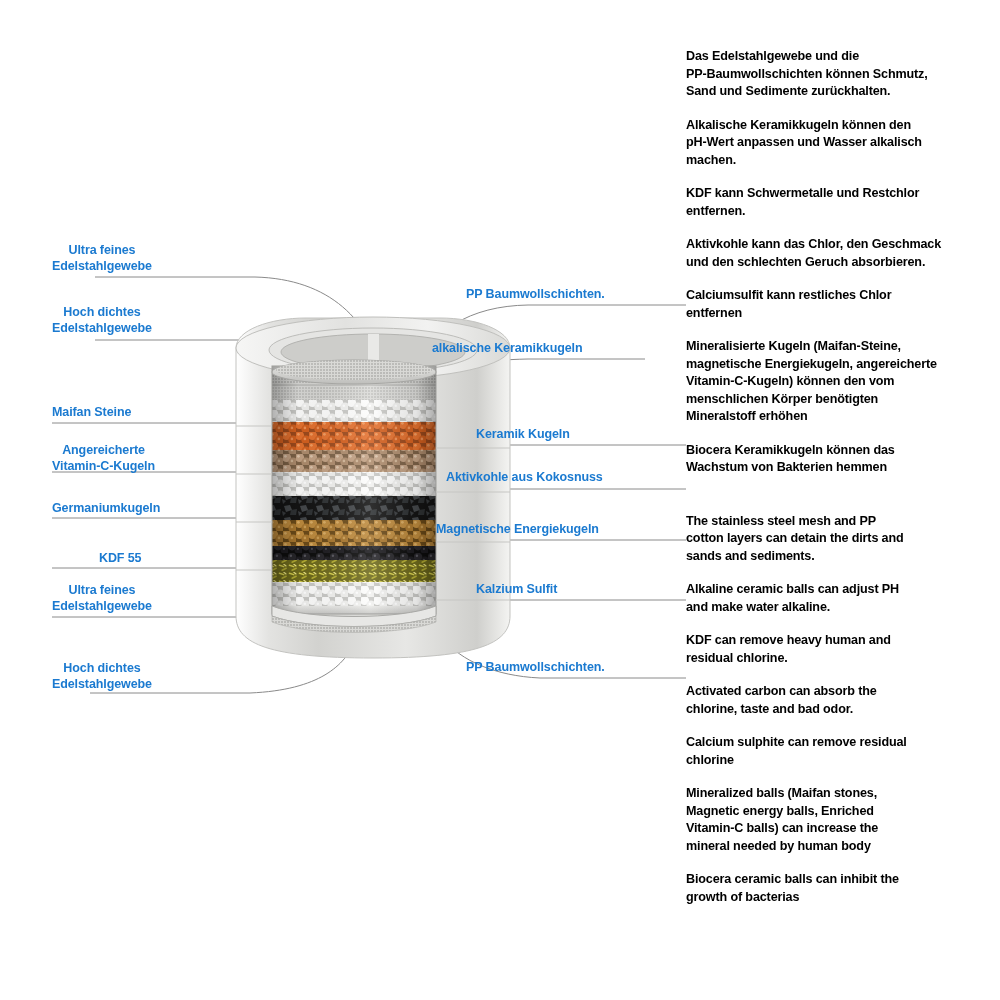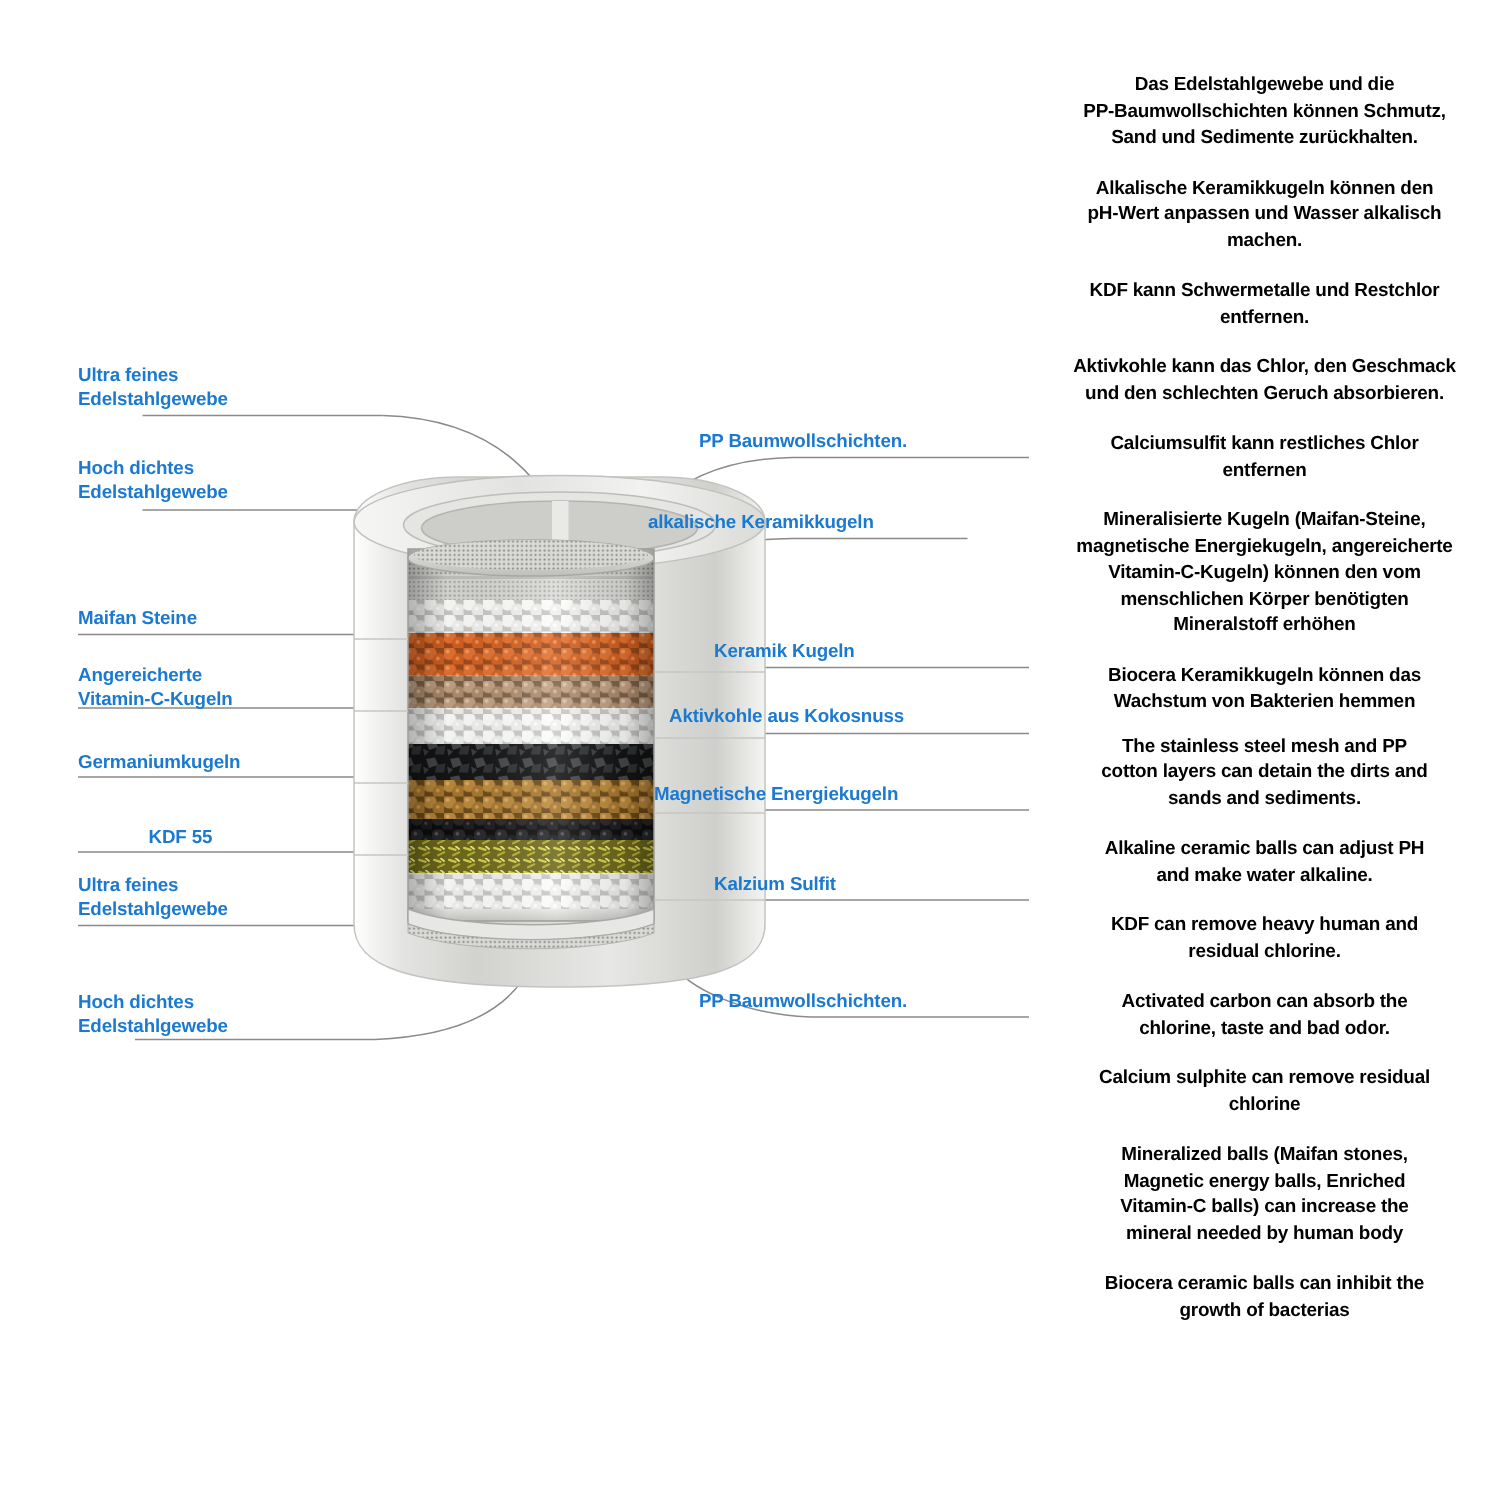--- a/index.html
+++ b/index.html
@@ -14,35 +14,34 @@
   
   .lbl {
     position: absolute;
     color: #1b7ad0;
     font-weight: bold;
     font-size: 12.5px;
     line-height: 15.5px;
     white-space: pre-line;
     letter-spacing: -0.1px;
   }
-  .lbl.left  { text-align: left; }
+  .lbl.left  { text-align: center; }
   .lbl.right { text-align: left; }
 
   
   #textcol {
     position: absolute;
     left: 686px; top: 48px;
     width: 314px;
   }
   .para {
     color: #000000;
     font-weight: bold;
     font-size: 12.6px;
     line-height: 17.5px;
-    text-align: center;
     margin-bottom: 16px;
     white-space: pre-line;
     letter-spacing: -0.15px;
   }
 
   
   #cartridge { position: absolute; left: 218px; top: 300px; width: 310px; height: 390px; }
   #svg-lines { position: absolute; left: 0; top: 0; width: 1000px; height: 1000px; pointer-events: none; }
 </style>
 </head>
@@ -242,21 +241,21 @@
 entfernen.</div>
     <div class="para">Aktivkohle kann das Chlor, den Geschmack
 und den schlechten Geruch absorbieren.</div>
     <div class="para">Calciumsulfit kann restliches Chlor
 entfernen</div>
     <div class="para">Mineralisierte Kugeln (Maifan-Steine,
 magnetische Energiekugeln, angereicherte
 Vitamin-C-Kugeln) können den vom
 menschlichen Körper benötigten
 Mineralstoff erhöhen</div>
-    <div class="para" style="margin-bottom:12px;">Biocera Keramikkugeln können das
+    <div class="para" style="margin-bottom:36px;">Biocera Keramikkugeln können das
 Wachstum von Bakterien hemmen</div>
 
     <div class="para">The stainless steel mesh and PP
 cotton layers can detain the dirts and
 sands and sediments.</div>
     <div class="para">Alkaline ceramic balls can adjust PH
 and make water alkaline.</div>
     <div class="para">KDF can remove heavy human and
 residual chlorine.</div>
     <div class="para">Activated carbon can absorb the

